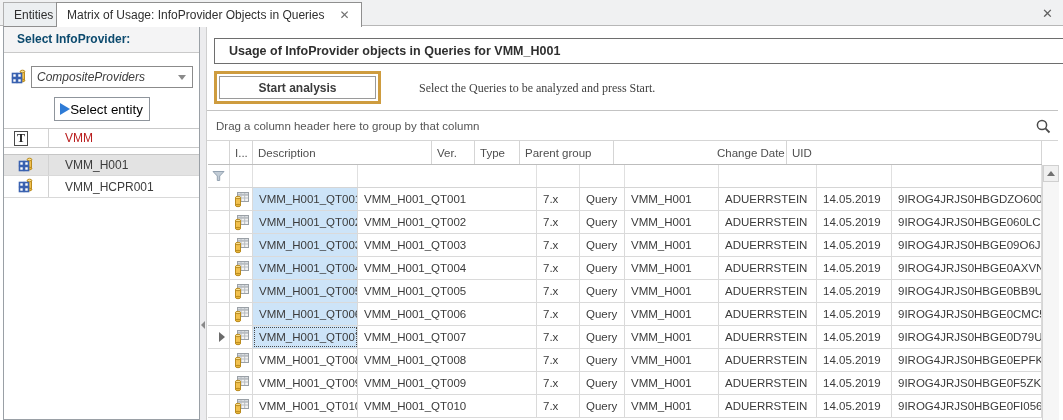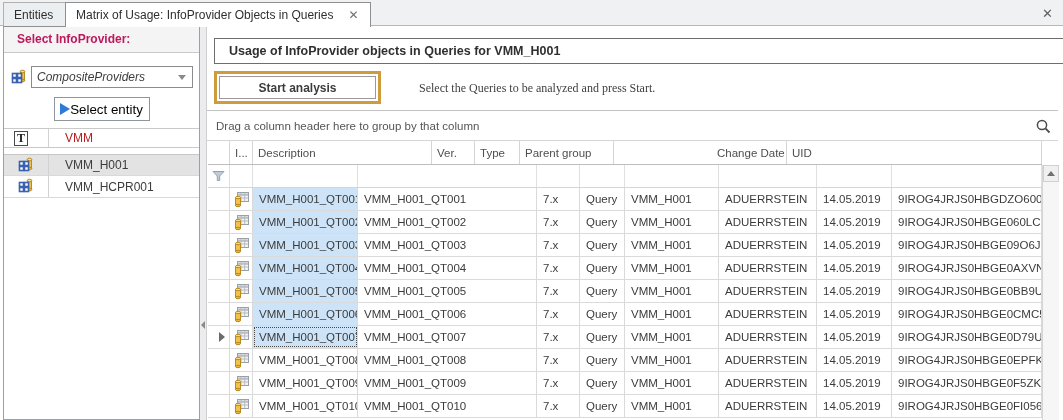--- a/index.html
+++ b/index.html
@@ -19,21 +19,21 @@
   .tab-label { white-space:nowrap; color:#2f2f2f; }
   .tab-close { margin-left:12px; color:#6f6f6f; font-size:12px; line-height:12px;
                padding:1px 3px; cursor:pointer; }
   .panel-close { position:absolute; right:7px; top:5px; color:#5f5f5f; font-size:13px;
                  padding:1px 3px; cursor:pointer; }
 
   
   .sidebar { position:absolute; left:3px; top:26px; width:197px; bottom:0;
              background:#ffffff; border:1px solid #9aa0a6; border-top:1px solid #8f8f8f; }
   .sb-header { height:26px; line-height:25px; background:#f4f4f5; border-bottom:1px solid #c9c9c9;
-               font-weight:bold; color:#be185d; padding-left:13px; }
+               font-weight:bold; color:#0c4a6e; padding-left:13px; }
   .sb-provider-row { display:flex; align-items:center; margin:13px 6px 0 7px; }
   .sb-provider-row .ico { margin-right:4px; }
   .dropdown { flex:1; height:22px; border:1px solid #8b8b8b; background:#fff;
               display:flex; align-items:center; padding-left:5px; cursor:pointer;font-style:italic; }
   .dropdown-value { flex:1; white-space:nowrap; overflow:hidden; }
   .dd-arrow { width:0; height:0; border-left:4px solid transparent; border-right:4px solid transparent;
               border-top:5px solid #8a8a8a; margin-right:6px; }
   .entity-btn { display:flex; align-items:center; justify-content:center; 
                 width:96px; height:24px; margin:9px auto 0 auto; background:#fff;
                 border:1px solid #8f959c; cursor:pointer; }
@@ -103,21 +103,21 @@
                  border-bottom:5px solid #707070; }
 </style>
 </head>
 <body>
 
 <div class="tabbar">
   <div class="tab" style="left:3px;">
     <span class="tab-label">Entities</span>
     <span class="tab-close">✕</span>
   </div>
-  <div class="tab active" style="left:65px;">
+  <div class="tab active" style="left:56px;">
     <span class="tab-label">Matrix of Usage: InfoProvider Objects in Queries</span>
     <span class="tab-close">✕</span>
   </div>
   <span class="panel-close">✕</span>
 </div>
 
 <div class="sidebar">
   <div class="sb-header">Select InfoProvider:</div>
 
   <div class="sb-provider-row">

